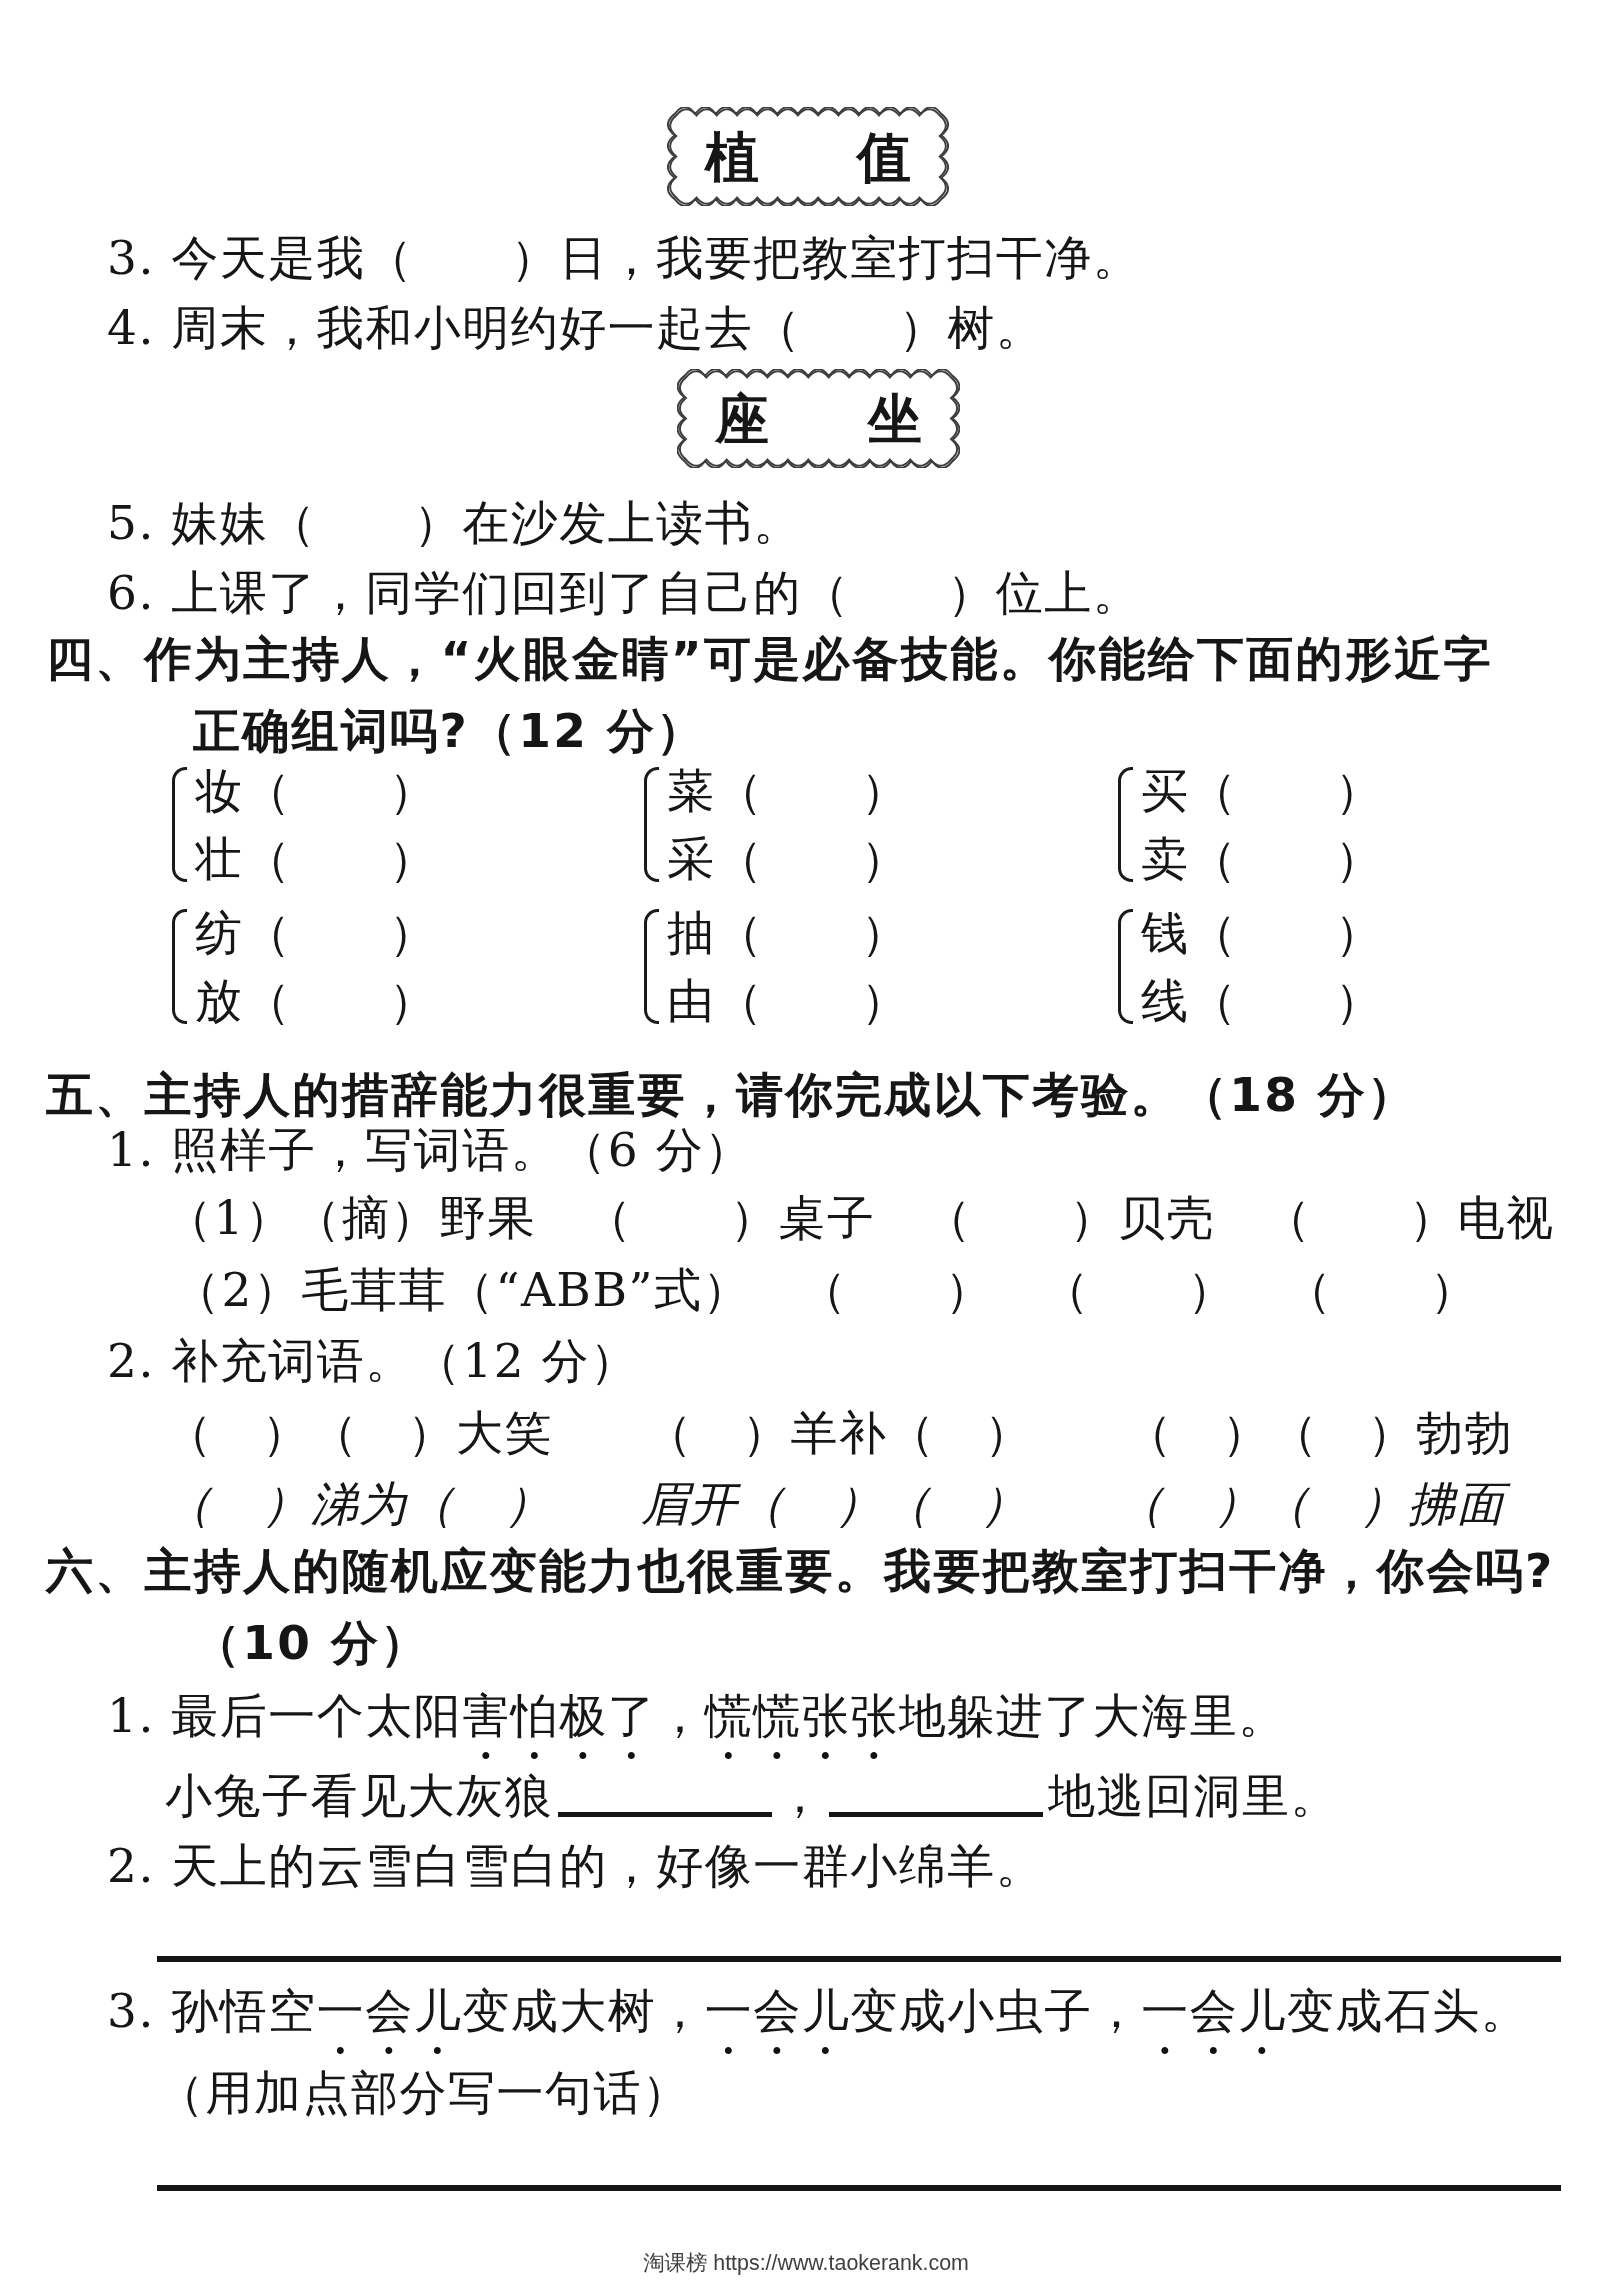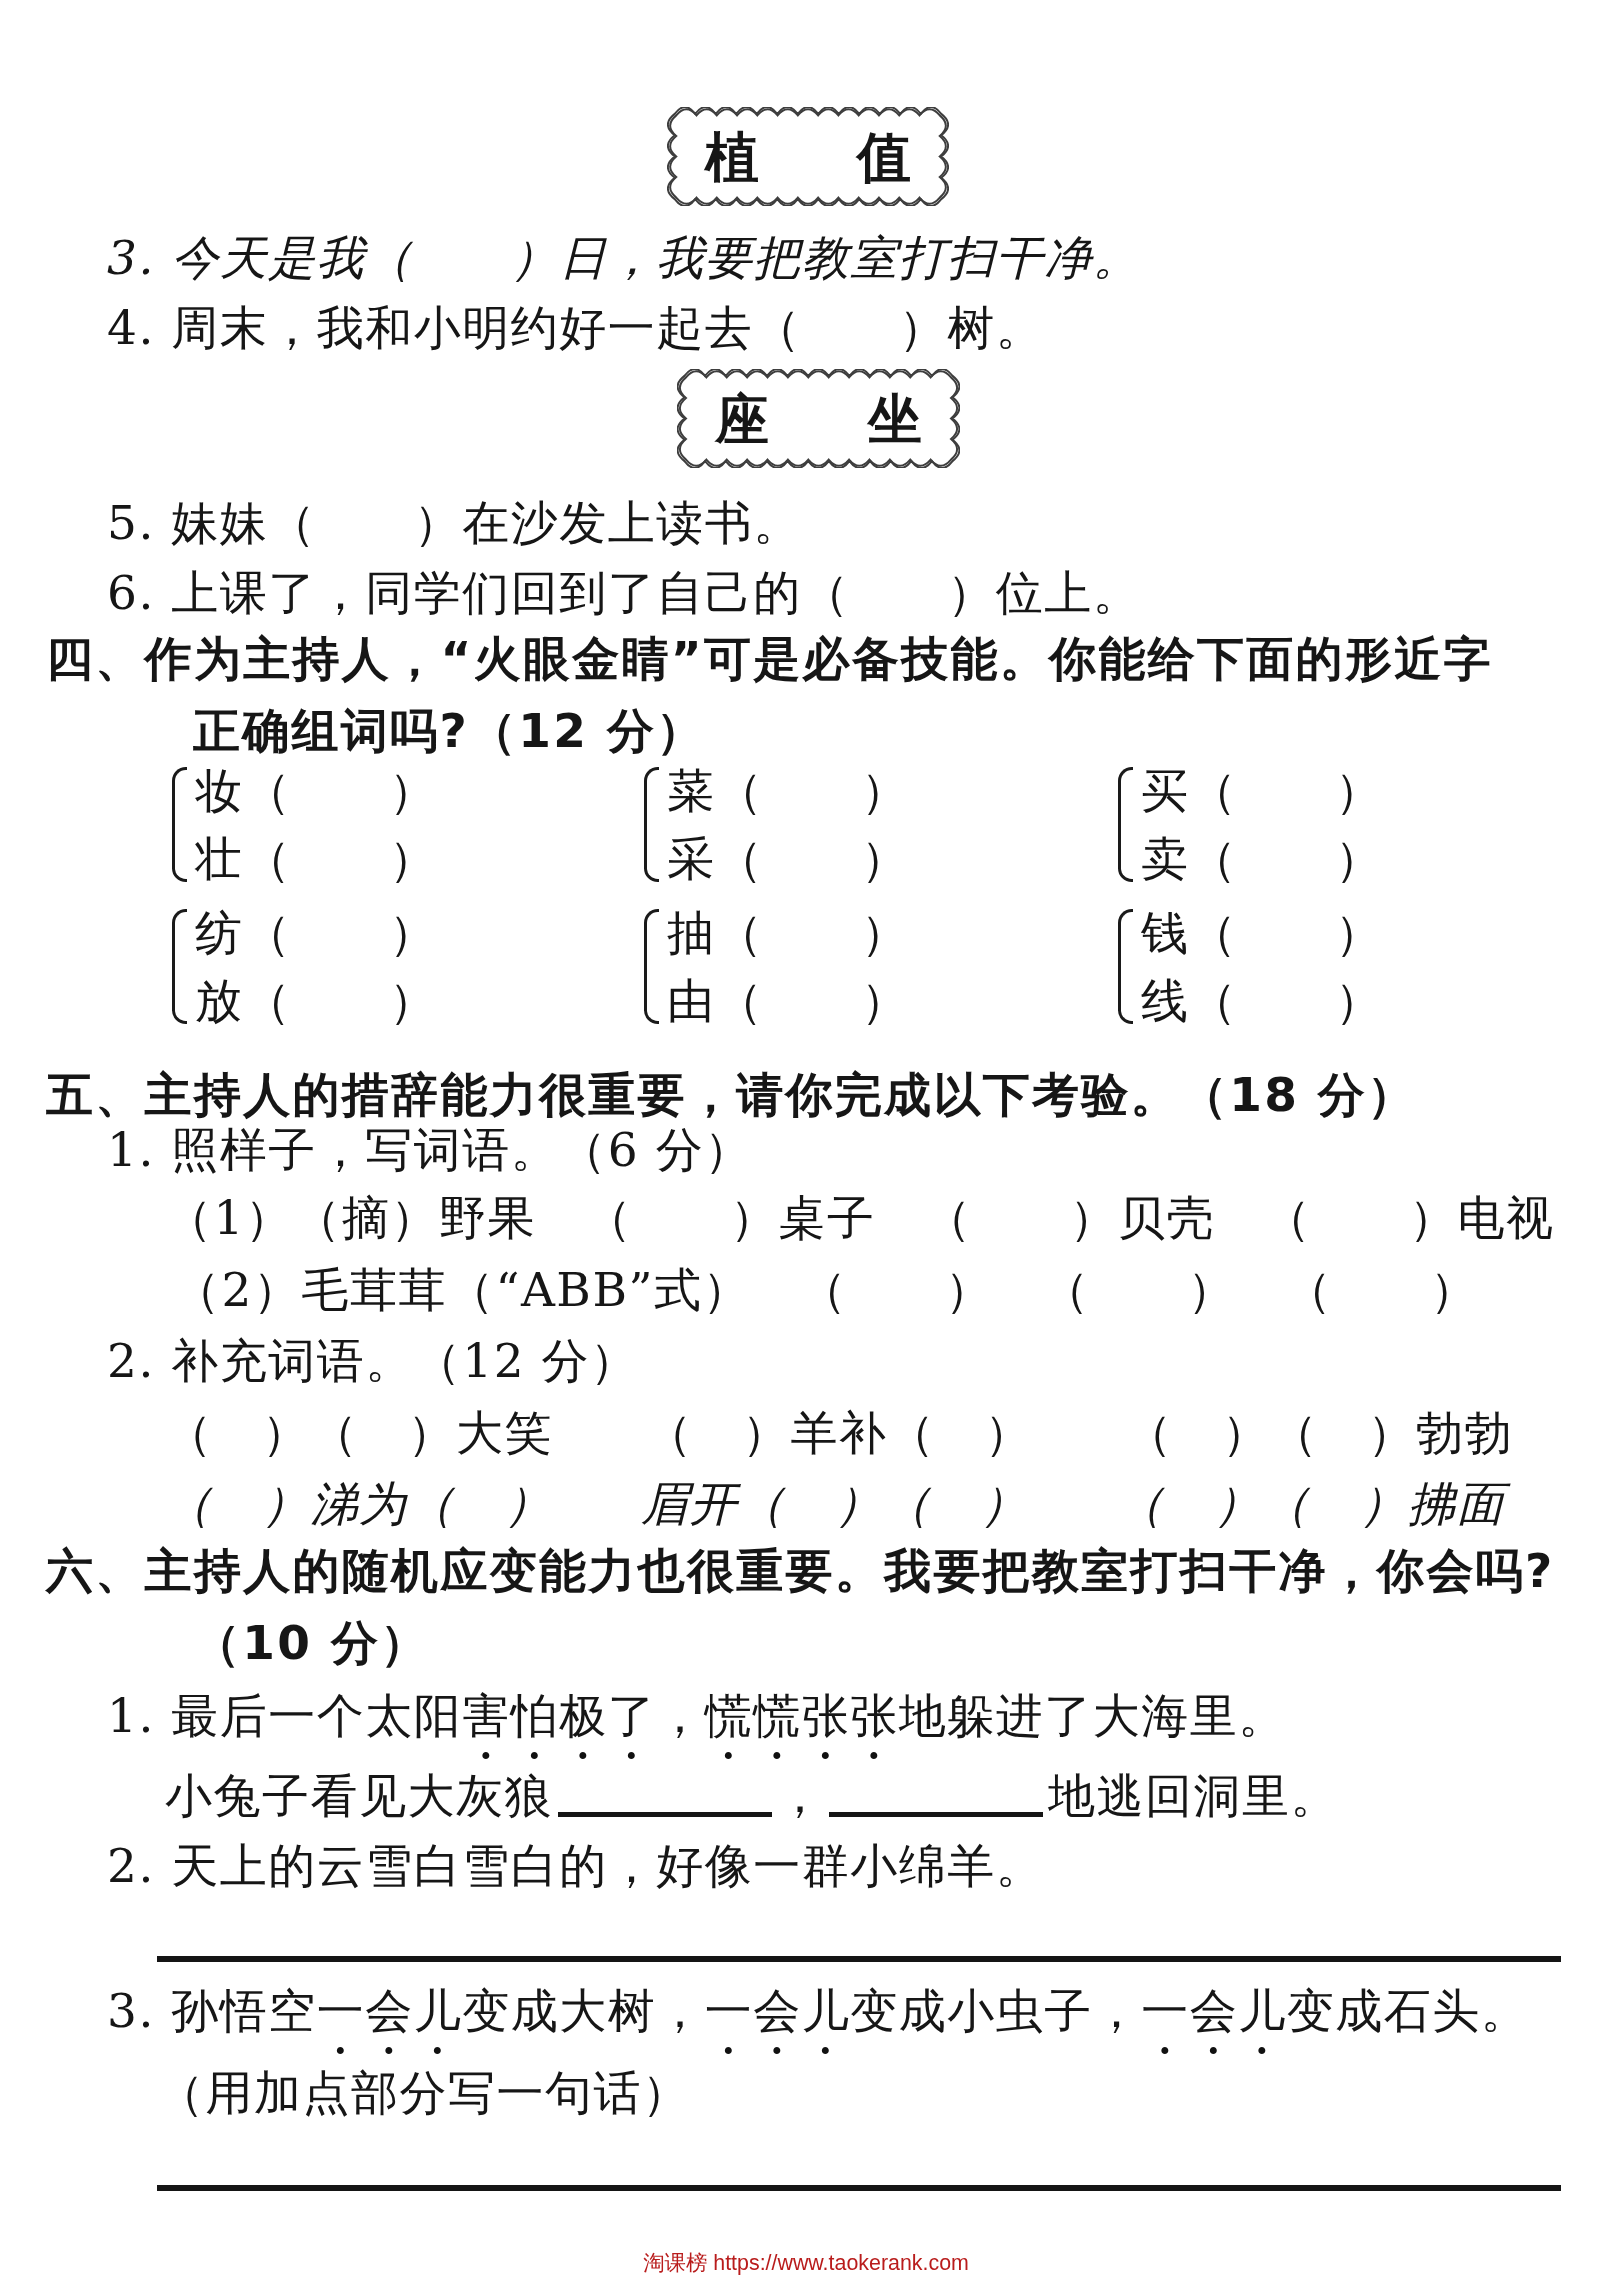--- a/index.html
+++ b/index.html
@@ -14,37 +14,37 @@
   .boxchar{position:relative;font-size:54px;font-weight:bold;line-height:1;}
   .pair{position:absolute;display:flex;align-items:stretch;}
   .brace{width:12.2px;border:3.8px solid #1a1a1a;border-right:none;border-radius:13.8px 0 0 13.8px;margin-right:7.7px;}
   .pcol{display:flex;flex-direction:column;gap:21.4px;font-size:47px;line-height:1;letter-spacing:1.5px;white-space:nowrap;}
   .row{display:flex;}
   .emph{text-emphasis:filled dot #111;text-emphasis-position:under left;
         -webkit-text-emphasis:filled dot #111;-webkit-text-emphasis-position:under left;}
   .blank{display:inline-block;width:214px;height:43px;border-bottom:5.4px solid #151515;vertical-align:-4.6px;margin:0 4.6px;}
   .rule{position:absolute;height:6.1px;background:#151515;}
   .watermark{position:absolute;left:0;width:100%;text-align:center;
-             font-family:"Liberation Sans","DejaVu Sans",sans-serif;font-size:21.4px;color:#b91c1c;}
+             font-family:"Liberation Sans","DejaVu Sans",sans-serif;font-size:21.4px;color:#404040;}
 </style>
 </head>
 <body>
 
 <div class="page">
 
   <div class="charbox" style="left:667px;top:107px;width:282px;height:99px;">
     <svg viewBox="0 0 368 130">
       <path class="wavy-outer" d="M 9 9 q 13.461538461538462 -18 26.923076923076923 0 q 13.461538461538462 -18 26.923076923076923 0 q 13.461538461538462 -18 26.923076923076923 0 q 13.461538461538462 -18 26.923076923076923 0 q 13.461538461538462 -18 26.923076923076923 0 q 13.461538461538462 -18 26.923076923076923 0 q 13.461538461538462 -18 26.923076923076923 0 q 13.461538461538462 -18 26.923076923076923 0 q 13.461538461538462 -18 26.923076923076923 0 q 13.461538461538462 -18 26.923076923076923 0 q 13.461538461538462 -18 26.923076923076923 0 q 13.461538461538462 -18 26.923076923076923 0 q 13.461538461538462 -18 26.923076923076923 0 q 18 14 0 28 q 18 14 0 28 q 18 14 0 28 q 18 14 0 28 q -13.461538461538462 18 -26.923076923076923 0 q -13.461538461538462 18 -26.923076923076923 0 q -13.461538461538462 18 -26.923076923076923 0 q -13.461538461538462 18 -26.923076923076923 0 q -13.461538461538462 18 -26.923076923076923 0 q -13.461538461538462 18 -26.923076923076923 0 q -13.461538461538462 18 -26.923076923076923 0 q -13.461538461538462 18 -26.923076923076923 0 q -13.461538461538462 18 -26.923076923076923 0 q -13.461538461538462 18 -26.923076923076923 0 q -13.461538461538462 18 -26.923076923076923 0 q -13.461538461538462 18 -26.923076923076923 0 q -13.461538461538462 18 -26.923076923076923 0 q -18 -14 0 -28 q -18 -14 0 -28 q -18 -14 0 -28 q -18 -14 0 -28 Z"></path>
         <path class="wavy-inner" transform="translate(3,3)" d="M 8 8 q 13.307692307692308 -16 26.615384615384617 0 q 13.307692307692308 -16 26.615384615384617 0 q 13.307692307692308 -16 26.615384615384617 0 q 13.307692307692308 -16 26.615384615384617 0 q 13.307692307692308 -16 26.615384615384617 0 q 13.307692307692308 -16 26.615384615384617 0 q 13.307692307692308 -16 26.615384615384617 0 q 13.307692307692308 -16 26.615384615384617 0 q 13.307692307692308 -16 26.615384615384617 0 q 13.307692307692308 -16 26.615384615384617 0 q 13.307692307692308 -16 26.615384615384617 0 q 13.307692307692308 -16 26.615384615384617 0 q 13.307692307692308 -16 26.615384615384617 0 q 16 13.5 0 27 q 16 13.5 0 27 q 16 13.5 0 27 q 16 13.5 0 27 q -13.307692307692308 16 -26.615384615384617 0 q -13.307692307692308 16 -26.615384615384617 0 q -13.307692307692308 16 -26.615384615384617 0 q -13.307692307692308 16 -26.615384615384617 0 q -13.307692307692308 16 -26.615384615384617 0 q -13.307692307692308 16 -26.615384615384617 0 q -13.307692307692308 16 -26.615384615384617 0 q -13.307692307692308 16 -26.615384615384617 0 q -13.307692307692308 16 -26.615384615384617 0 q -13.307692307692308 16 -26.615384615384617 0 q -13.307692307692308 16 -26.615384615384617 0 q -13.307692307692308 16 -26.615384615384617 0 q -13.307692307692308 16 -26.615384615384617 0 q -16 -13.5 0 -27 q -16 -13.5 0 -27 q -16 -13.5 0 -27 q -16 -13.5 0 -27 Z"></path>
     </svg>
     <span class="boxchar">植</span>
     <span class="boxchar">值</span>
   </div>
 
-  <div class="line" style="left:107px;top:231px;font-style:italic;">3. 今天是我（　　）日，我要把教室打扫干净。</div>
+  <div class="line" style="left:107px;top:231px;">3. 今天是我（　　）日，我要把教室打扫干净。</div>
   <div class="line" style="left:107px;top:301px;">4. 周末，我和小明约好一起去（　　）树。</div>
 
   <div class="charbox" style="left:677px;top:369px;width:283px;height:99px;">
     <svg viewBox="0 0 370 130">
       <path class="wavy-outer" d="M 9 9 q 13.538461538461538 -18 27.076923076923077 0 q 13.538461538461538 -18 27.076923076923077 0 q 13.538461538461538 -18 27.076923076923077 0 q 13.538461538461538 -18 27.076923076923077 0 q 13.538461538461538 -18 27.076923076923077 0 q 13.538461538461538 -18 27.076923076923077 0 q 13.538461538461538 -18 27.076923076923077 0 q 13.538461538461538 -18 27.076923076923077 0 q 13.538461538461538 -18 27.076923076923077 0 q 13.538461538461538 -18 27.076923076923077 0 q 13.538461538461538 -18 27.076923076923077 0 q 13.538461538461538 -18 27.076923076923077 0 q 13.538461538461538 -18 27.076923076923077 0 q 18 14 0 28 q 18 14 0 28 q 18 14 0 28 q 18 14 0 28 q -13.538461538461538 18 -27.076923076923077 0 q -13.538461538461538 18 -27.076923076923077 0 q -13.538461538461538 18 -27.076923076923077 0 q -13.538461538461538 18 -27.076923076923077 0 q -13.538461538461538 18 -27.076923076923077 0 q -13.538461538461538 18 -27.076923076923077 0 q -13.538461538461538 18 -27.076923076923077 0 q -13.538461538461538 18 -27.076923076923077 0 q -13.538461538461538 18 -27.076923076923077 0 q -13.538461538461538 18 -27.076923076923077 0 q -13.538461538461538 18 -27.076923076923077 0 q -13.538461538461538 18 -27.076923076923077 0 q -13.538461538461538 18 -27.076923076923077 0 q -18 -14 0 -28 q -18 -14 0 -28 q -18 -14 0 -28 q -18 -14 0 -28 Z"></path>
         <path class="wavy-inner" transform="translate(3,3)" d="M 8 8 q 13.384615384615385 -16 26.76923076923077 0 q 13.384615384615385 -16 26.76923076923077 0 q 13.384615384615385 -16 26.76923076923077 0 q 13.384615384615385 -16 26.76923076923077 0 q 13.384615384615385 -16 26.76923076923077 0 q 13.384615384615385 -16 26.76923076923077 0 q 13.384615384615385 -16 26.76923076923077 0 q 13.384615384615385 -16 26.76923076923077 0 q 13.384615384615385 -16 26.76923076923077 0 q 13.384615384615385 -16 26.76923076923077 0 q 13.384615384615385 -16 26.76923076923077 0 q 13.384615384615385 -16 26.76923076923077 0 q 13.384615384615385 -16 26.76923076923077 0 q 16 13.5 0 27 q 16 13.5 0 27 q 16 13.5 0 27 q 16 13.5 0 27 q -13.384615384615385 16 -26.76923076923077 0 q -13.384615384615385 16 -26.76923076923077 0 q -13.384615384615385 16 -26.76923076923077 0 q -13.384615384615385 16 -26.76923076923077 0 q -13.384615384615385 16 -26.76923076923077 0 q -13.384615384615385 16 -26.76923076923077 0 q -13.384615384615385 16 -26.76923076923077 0 q -13.384615384615385 16 -26.76923076923077 0 q -13.384615384615385 16 -26.76923076923077 0 q -13.384615384615385 16 -26.76923076923077 0 q -13.384615384615385 16 -26.76923076923077 0 q -13.384615384615385 16 -26.76923076923077 0 q -13.384615384615385 16 -26.76923076923077 0 q -16 -13.5 0 -27 q -16 -13.5 0 -27 q -16 -13.5 0 -27 q -16 -13.5 0 -27 Z"></path>
     </svg>
     <span class="boxchar">座</span>
     <span class="boxchar">坐</span>
   </div>

